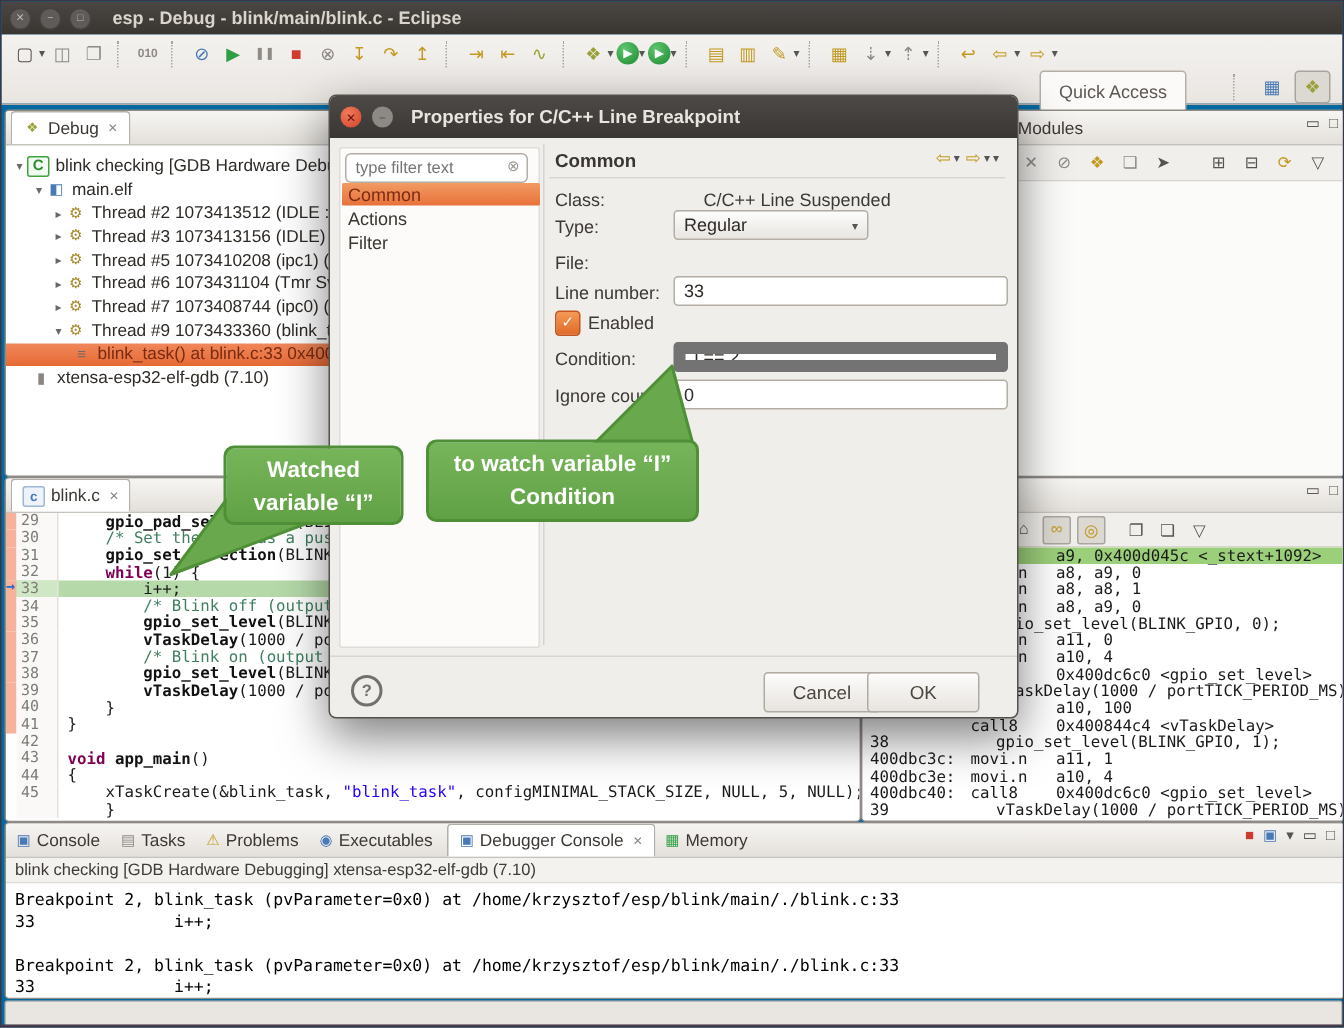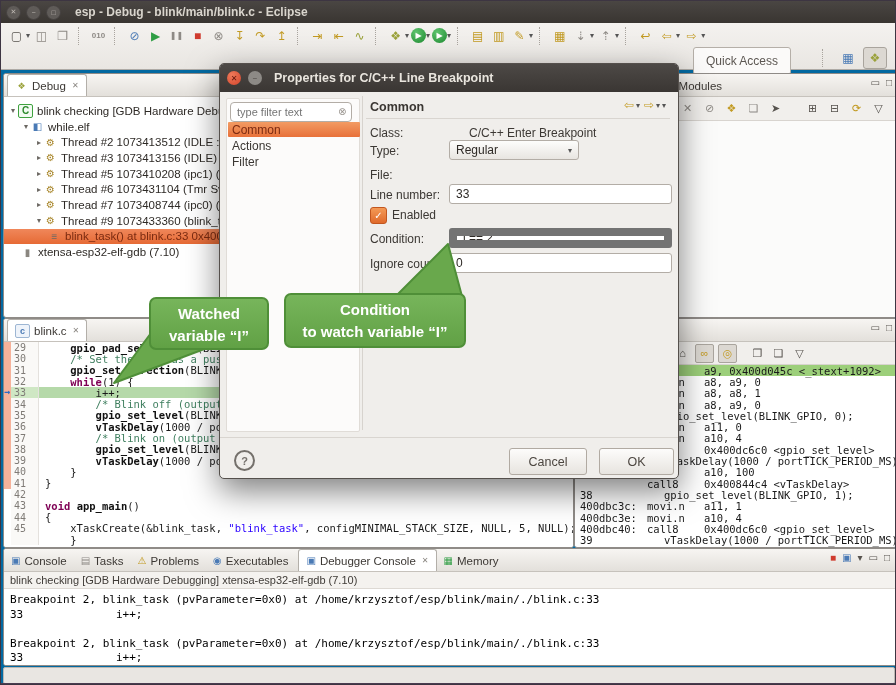--- a/index.html
+++ b/index.html
@@ -184,21 +184,21 @@
     </div>
     <div id="debug-tree">
       <div class="trow lv0">
           <span class="exp">▾</span>
           <span class="ticon ic-launch">C</span>
           <span>blink checking [GDB Hardware Debugging]</span>
         </div>
       <div class="trow lv1">
           <span class="exp">▾</span>
           <span class="ticon ic-elf">◧</span>
-          <span>while.elf</span>
+          <span>main.elf</span>
         </div>
       <div class="trow lv2">
           <span class="exp">▸</span>
           <span class="ticon ic-thread">⚙</span>
           <span>Thread #2 1073413512 (IDLE : Running)</span>
         </div>
       <div class="trow lv2">
           <span class="exp">▸</span>
           <span class="ticon ic-thread">⚙</span>
           <span>Thread #3 1073413156 (IDLE) (Suspended)</span>
@@ -477,21 +477,21 @@
     <div id="dlg-nav-arrows">
       <span class="g-gold">⇦</span>
         <span class="dd">▾</span>
       <span class="g-gold">⇨</span>
         <span class="dd">▾</span>
       <span class="dd">▾</span>
     </div>
     <div id="dlg-hline"></div>
 
     <span class="fl" style="top:62px;">Class:</span>
-    <span class="fv" style="top:62px;">C/C++ Enter Breakpoint</span>
+    <span class="fv" style="top:62px;">C/C++ Line Suspended</span>
 
     <span class="fl" style="top:80px;">Type:</span>
     <div id="type-combo">
       <span>Regular</span>
       <span class="dd">▾</span>
     </div>
 
     <span class="fl" style="top:104px;">File:</span>
 
     <span class="fl" style="top:124px;">Line number:</span>
@@ -502,30 +502,30 @@
 
     <span class="fl" style="top:168px;">Condition:</span>
     <input class="dlg-input" id="cond-input" style="top: 164px;" value="i == 2">
 
     <span class="fl" style="top:193px;">Ignore count:</span>
     <input class="dlg-input" style="top: 189px;" value="0">
 
     <div id="dlg-fline"></div>
     <div id="help-btn">?</div>
     <div class="dlg-btn" style="left:289px;width:76px;">Cancel</div>
-    <div class="dlg-btn" style="left:379px;width:73px;">OK</div>
+    <div class="dlg-btn" style="left:358px;width:73px;">OK</div>
   </div>
 
   <svg id="tails" class="p" width="896" height="685">
     <polygon points="113,382 150,332 206,347" fill="#69a84c" stroke="#4f8f38" stroke-width="2" stroke-linejoin="round"></polygon>
     <polygon points="447,243 391,299 462,299" fill="#69a84c" stroke="#4f8f38" stroke-width="2" stroke-linejoin="round"></polygon>
   </svg>
 
   <div class="callout" style="left:148px;top:296px;width:120px;height:53px;">
     <div>Watched</div>
     <div>variable “I”</div>
   </div>
   <div class="callout" style="left:283px;top:292px;width:182px;height:55px;">
+    <div>to watch variable “I”</div>
     <div>Condition</div>
-    <div>to watch variable “I”</div>
   </div>
 
 </div>
 
 </body></html>

